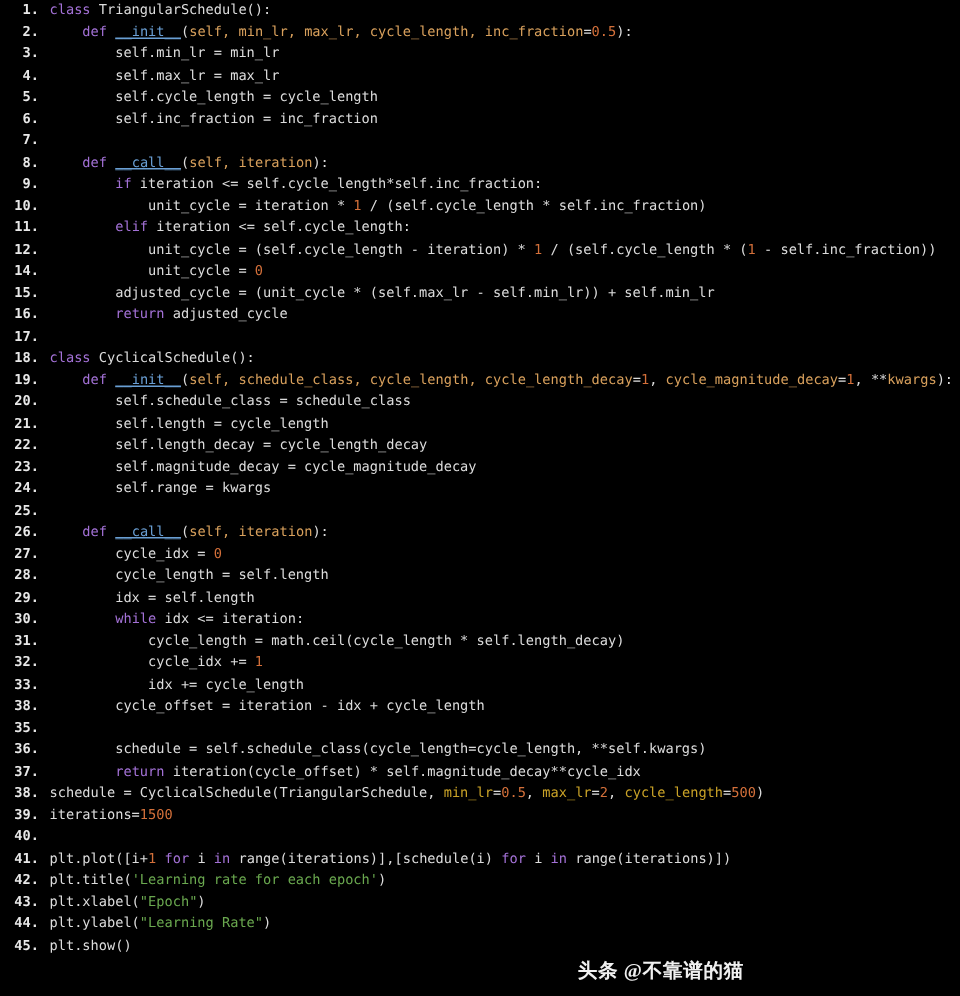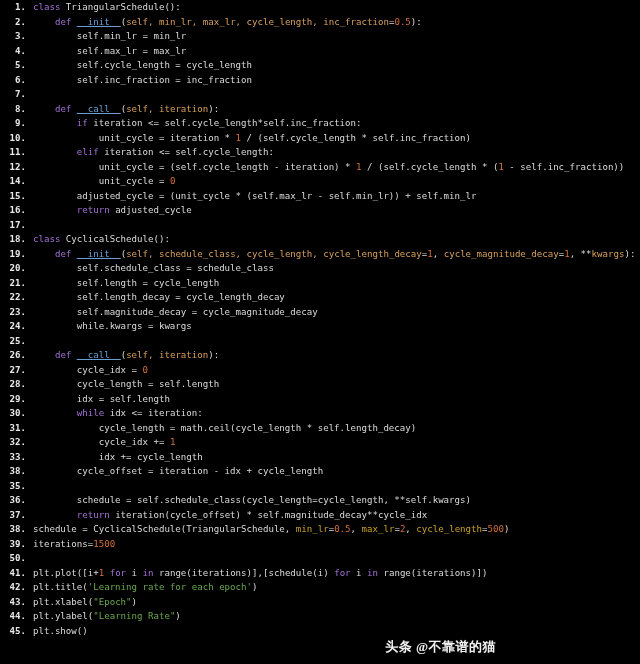--- a/index.html
+++ b/index.html
@@ -84,37 +84,37 @@
       <div class="code-line"><span class="ln">14.</span><span class="code-text"><span class="t-pl">            unit_cycle = </span><span class="t-num">0</span></span></div>
       <div class="code-line"><span class="ln">15.</span><span class="code-text"><span class="t-pl">        adjusted_cycle = (unit_cycle * (self.max_lr - self.min_lr)) + self.min_lr</span></span></div>
       <div class="code-line"><span class="ln">16.</span><span class="code-text"><span class="t-pl">        </span><span class="t-kw">return</span><span class="t-pl"> adjusted_cycle</span></span></div>
       <div class="code-line"><span class="ln">17.</span><span class="code-text"><span class="t-pl"></span></span></div>
       <div class="code-line"><span class="ln">18.</span><span class="code-text"><span class="t-kw">class</span><span class="t-pl"> CyclicalSchedule():</span></span></div>
       <div class="code-line"><span class="ln">19.</span><span class="code-text"><span class="t-pl">    </span><span class="t-kw">def</span><span class="t-pl"> </span><span class="t-fn">__init__</span><span class="t-pl">(</span><span class="t-par">self, schedule_class, cycle_length, cycle_length_decay</span><span class="t-pl">=</span><span class="t-num">1</span><span class="t-pl">, </span><span class="t-par">cycle_magnitude_decay</span><span class="t-pl">=</span><span class="t-num">1</span><span class="t-pl">, **</span><span class="t-par">kwargs</span><span class="t-pl">):</span></span></div>
       <div class="code-line"><span class="ln">20.</span><span class="code-text"><span class="t-pl">        self.schedule_class = schedule_class</span></span></div>
       <div class="code-line"><span class="ln">21.</span><span class="code-text"><span class="t-pl">        self.length = cycle_length</span></span></div>
       <div class="code-line"><span class="ln">22.</span><span class="code-text"><span class="t-pl">        self.length_decay = cycle_length_decay</span></span></div>
       <div class="code-line"><span class="ln">23.</span><span class="code-text"><span class="t-pl">        self.magnitude_decay = cycle_magnitude_decay</span></span></div>
-      <div class="code-line"><span class="ln">24.</span><span class="code-text"><span class="t-pl">        while.kwargs = kwargs</span></span></div>
+      <div class="code-line"><span class="ln">24.</span><span class="code-text"><span class="t-pl">        self.range = kwargs</span></span></div>
       <div class="code-line"><span class="ln">25.</span><span class="code-text"><span class="t-pl"></span></span></div>
       <div class="code-line"><span class="ln">26.</span><span class="code-text"><span class="t-pl">    </span><span class="t-kw">def</span><span class="t-pl"> </span><span class="t-fn">__call__</span><span class="t-pl">(</span><span class="t-par">self, iteration</span><span class="t-pl">):</span></span></div>
       <div class="code-line"><span class="ln">27.</span><span class="code-text"><span class="t-pl">        cycle_idx = </span><span class="t-num">0</span></span></div>
       <div class="code-line"><span class="ln">28.</span><span class="code-text"><span class="t-pl">        cycle_length = self.length</span></span></div>
       <div class="code-line"><span class="ln">29.</span><span class="code-text"><span class="t-pl">        idx = self.length</span></span></div>
       <div class="code-line"><span class="ln">30.</span><span class="code-text"><span class="t-pl">        </span><span class="t-kw">while</span><span class="t-pl"> idx &lt;= iteration:</span></span></div>
       <div class="code-line"><span class="ln">31.</span><span class="code-text"><span class="t-pl">            cycle_length = math.ceil(cycle_length * self.length_decay)</span></span></div>
       <div class="code-line"><span class="ln">32.</span><span class="code-text"><span class="t-pl">            cycle_idx += </span><span class="t-num">1</span></span></div>
       <div class="code-line"><span class="ln">33.</span><span class="code-text"><span class="t-pl">            idx += cycle_length</span></span></div>
       <div class="code-line"><span class="ln">38.</span><span class="code-text"><span class="t-pl">        cycle_offset = iteration - idx + cycle_length</span></span></div>
       <div class="code-line"><span class="ln">35.</span><span class="code-text"><span class="t-pl"></span></span></div>
       <div class="code-line"><span class="ln">36.</span><span class="code-text"><span class="t-pl">        schedule = self.schedule_class(cycle_length=cycle_length, **self.kwargs)</span></span></div>
       <div class="code-line"><span class="ln">37.</span><span class="code-text"><span class="t-pl">        </span><span class="t-kw">return</span><span class="t-pl"> iteration(cycle_offset) * self.magnitude_decay**cycle_idx</span></span></div>
       <div class="code-line"><span class="ln">38.</span><span class="code-text"><span class="t-pl">schedule = CyclicalSchedule(TriangularSchedule, </span><span class="t-kwarg">min_lr</span><span class="t-pl">=</span><span class="t-num">0.5</span><span class="t-pl">, </span><span class="t-kwarg">max_lr</span><span class="t-pl">=</span><span class="t-num">2</span><span class="t-pl">, </span><span class="t-kwarg">cycle_length</span><span class="t-pl">=</span><span class="t-num">500</span><span class="t-pl">)</span></span></div>
       <div class="code-line"><span class="ln">39.</span><span class="code-text"><span class="t-pl">iterations=</span><span class="t-num">1500</span></span></div>
-      <div class="code-line"><span class="ln">50.</span><span class="code-text"><span class="t-pl"></span></span></div>
+      <div class="code-line"><span class="ln">40.</span><span class="code-text"><span class="t-pl"></span></span></div>
       <div class="code-line"><span class="ln">41.</span><span class="code-text"><span class="t-pl">plt.plot([i+</span><span class="t-num">1</span><span class="t-pl"> </span><span class="t-kw">for</span><span class="t-pl"> i </span><span class="t-kw">in</span><span class="t-pl"> range(iterations)],[schedule(i) </span><span class="t-kw">for</span><span class="t-pl"> i </span><span class="t-kw">in</span><span class="t-pl"> range(iterations)])</span></span></div>
       <div class="code-line"><span class="ln">42.</span><span class="code-text"><span class="t-pl">plt.title(</span><span class="t-str">'Learning rate for each epoch'</span><span class="t-pl">)</span></span></div>
       <div class="code-line"><span class="ln">43.</span><span class="code-text"><span class="t-pl">plt.xlabel(</span><span class="t-str">"Epoch"</span><span class="t-pl">)</span></span></div>
       <div class="code-line"><span class="ln">44.</span><span class="code-text"><span class="t-pl">plt.ylabel(</span><span class="t-str">"Learning Rate"</span><span class="t-pl">)</span></span></div>
       <div class="code-line"><span class="ln">45.</span><span class="code-text"><span class="t-pl">plt.show()</span></span></div>
     </div>
   <div id="watermark">头条 @不靠谱的猫</div>
 </div>
 
 </body></html>

